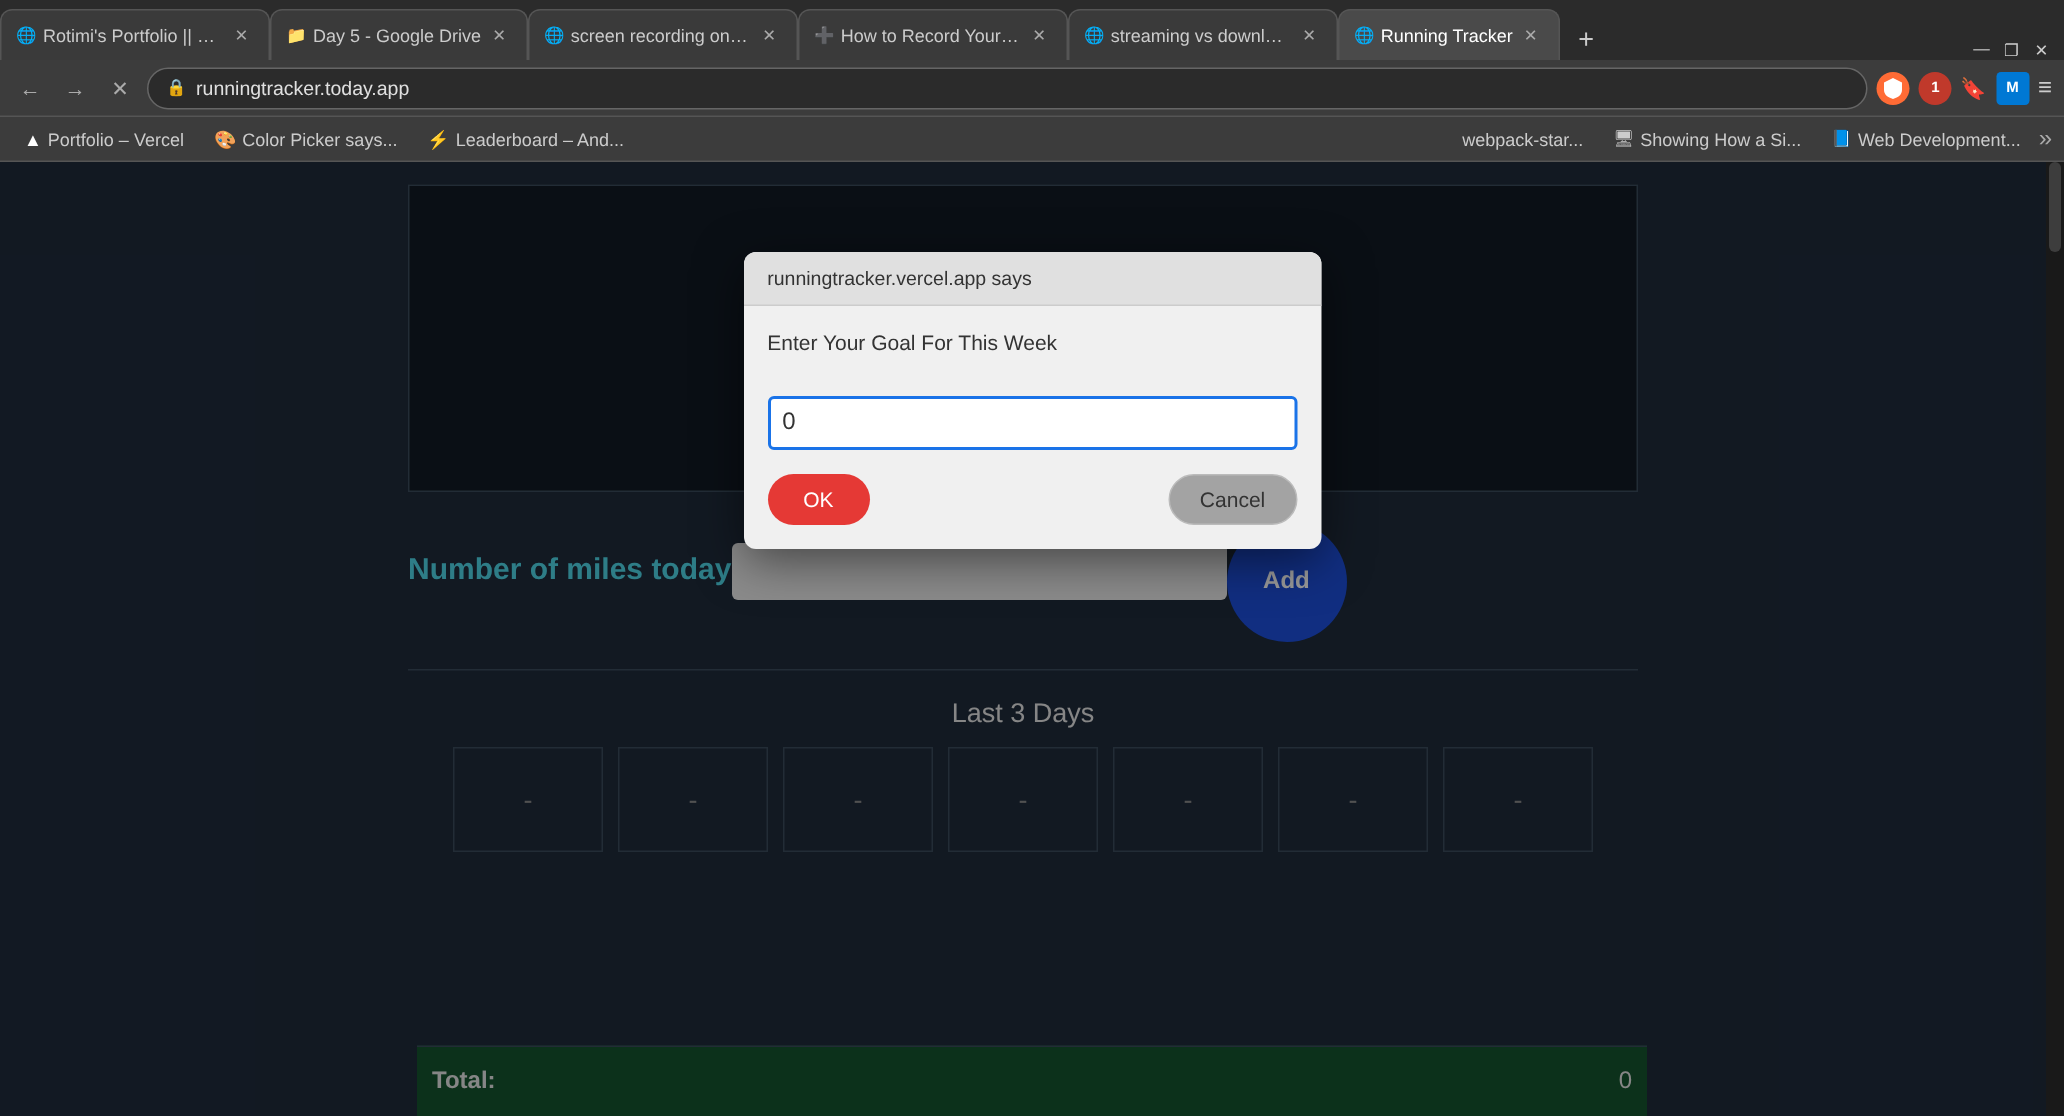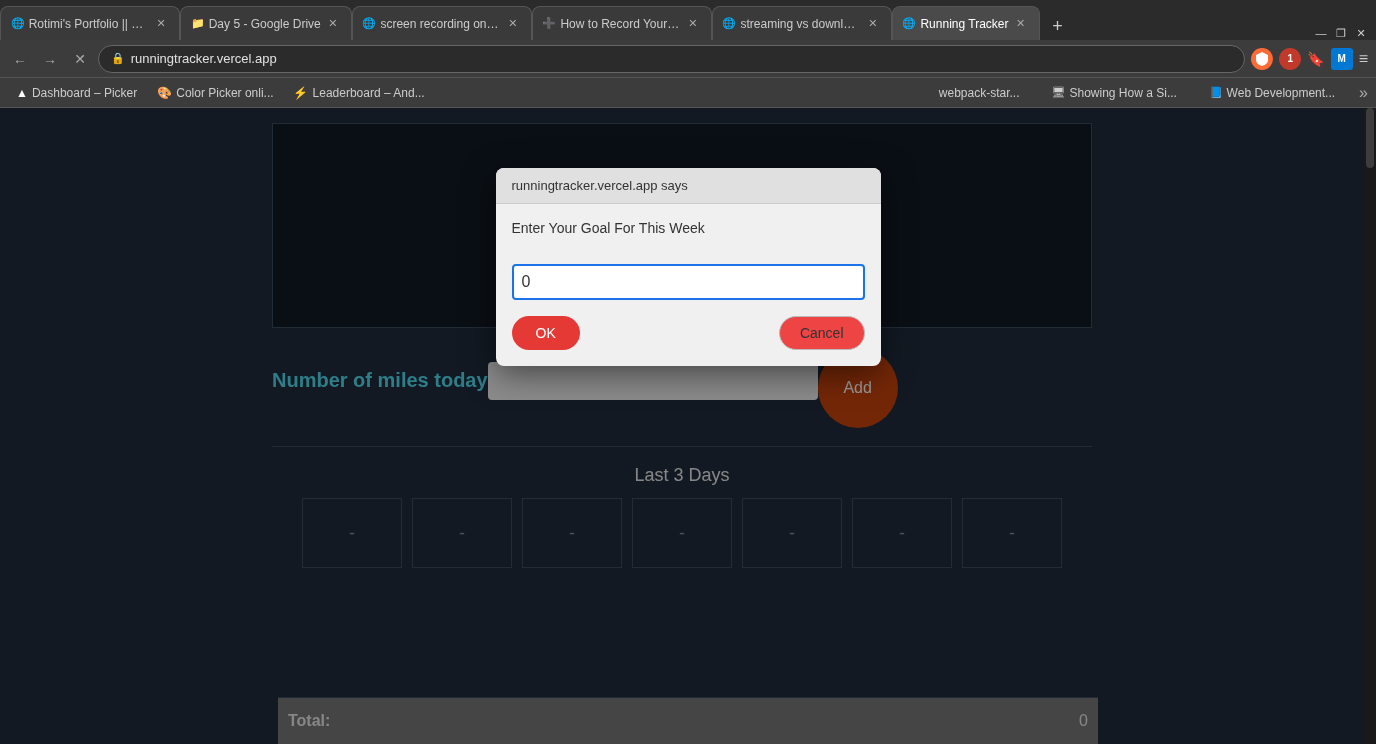--- a/index.html
+++ b/index.html
@@ -318,28 +318,28 @@
       border: none;
       border-radius: 4px;
       font-size: 14px;
       padding: 0 10px;
       margin-bottom: 14px;
     }
 
     .add-btn {
       width: 80px;
       height: 80px;
-      background: #c2410c;
+      background: #1d4ed8;
       border-radius: 50%;
       display: flex;
       align-items: center;
       justify-content: center;
       color: white;
       font-size: 16px;
-      font-weight: normal;
+      font-weight: bold;
       cursor: pointer;
       border: none;
     }
 
     
     .divider {
       width: 820px;
       height: 1px;
       background: #3a4a5a;
       margin: 8px 0;
@@ -379,21 +379,21 @@
       font-size: 18px;
     }
 
     
     .total-bar {
       width: 820px;
       display: flex;
       align-items: flex-start;
       justify-content: space-between;
       padding: 14px 10px;
-      background: #737373;
+      background: #14532d;
       border-top: 1px solid #3a4a5a;
       position: absolute;
       bottom: 0;
     }
 
     .total-label {
       color: #e0e0e0;
       font-size: 16px;
       font-weight: bold;
     }
@@ -468,21 +468,21 @@
       color: white;
       border: none;
       border-radius: 20px;
       padding: 8px 24px;
       font-size: 14px;
       cursor: pointer;
       font-weight: 500;
     }
 
     .btn-cancel {
-      background: #ef4444;
+      background: #a3a3a3;
       color: #333;
       border: 1px solid #bbb;
       border-radius: 20px;
       padding: 8px 20px;
       font-size: 14px;
       cursor: pointer;
     }
 
     .tab-favicon {
       font-size: 11px;
@@ -542,21 +542,21 @@
     </div>
   </div>
 
   <div class="nav-bar">
     <span class="nav-btn">←</span>
     <span class="nav-btn">→</span>
     <span class="nav-btn">✕</span>
 
     <div class="address-bar">
       <span class="lock-icon">🔒</span>
-      <span class="address-text">runningtracker.vercel.app</span>
+      <span class="address-text">runningtracker.today.app</span>
     </div>
 
     <div class="nav-right">
 
       <div class="brave-icon">
         <svg width="12" height="14" viewBox="0 0 12 14" fill="white">
           <path d="M6 0L12 3v5c0 3-2.5 5-6 6C2.5 13 0 11 0 8V3z"></path>
         </svg>
       </div>
 
@@ -571,32 +571,32 @@
       </div>
 
       <span class="menu-dots">≡</span>
     </div>
   </div>
 
   <div class="bookmarks-bar">
 
     <span class="bookmark-item">
       <span style="color:#fff; font-size:12px;">▲</span>
-      <span>Dashboard – Picker</span>
+      <span>Portfolio – Vercel</span>
     </span>
     <span class="bookmark-item">
       <span style="font-size:12px;">🎨</span>
-      <span>Color Picker onli...</span>
+      <span>Color Picker says...</span>
     </span>
     <span class="bookmark-item">
       <span style="font-size:12px;">⚡</span>
       <span>Leaderboard – And...</span>
     </span>
 
-    <div style="margin-left:auto; display:flex; gap:16px; align-items:flex-end;">
+    <div style="margin-left:auto; display:flex; gap:4px; align-items:flex-end;">
       <span class="bookmark-item">webpack-star...</span>
       <span class="bookmark-item">
         <span style="font-size:11px;">🖥</span>
         Showing How a Si...
       </span>
       <span class="bookmark-item">
         <span style="font-size:11px;">📘</span>
         Web Development...
       </span>
       <span class="bookmarks-more">»</span>

